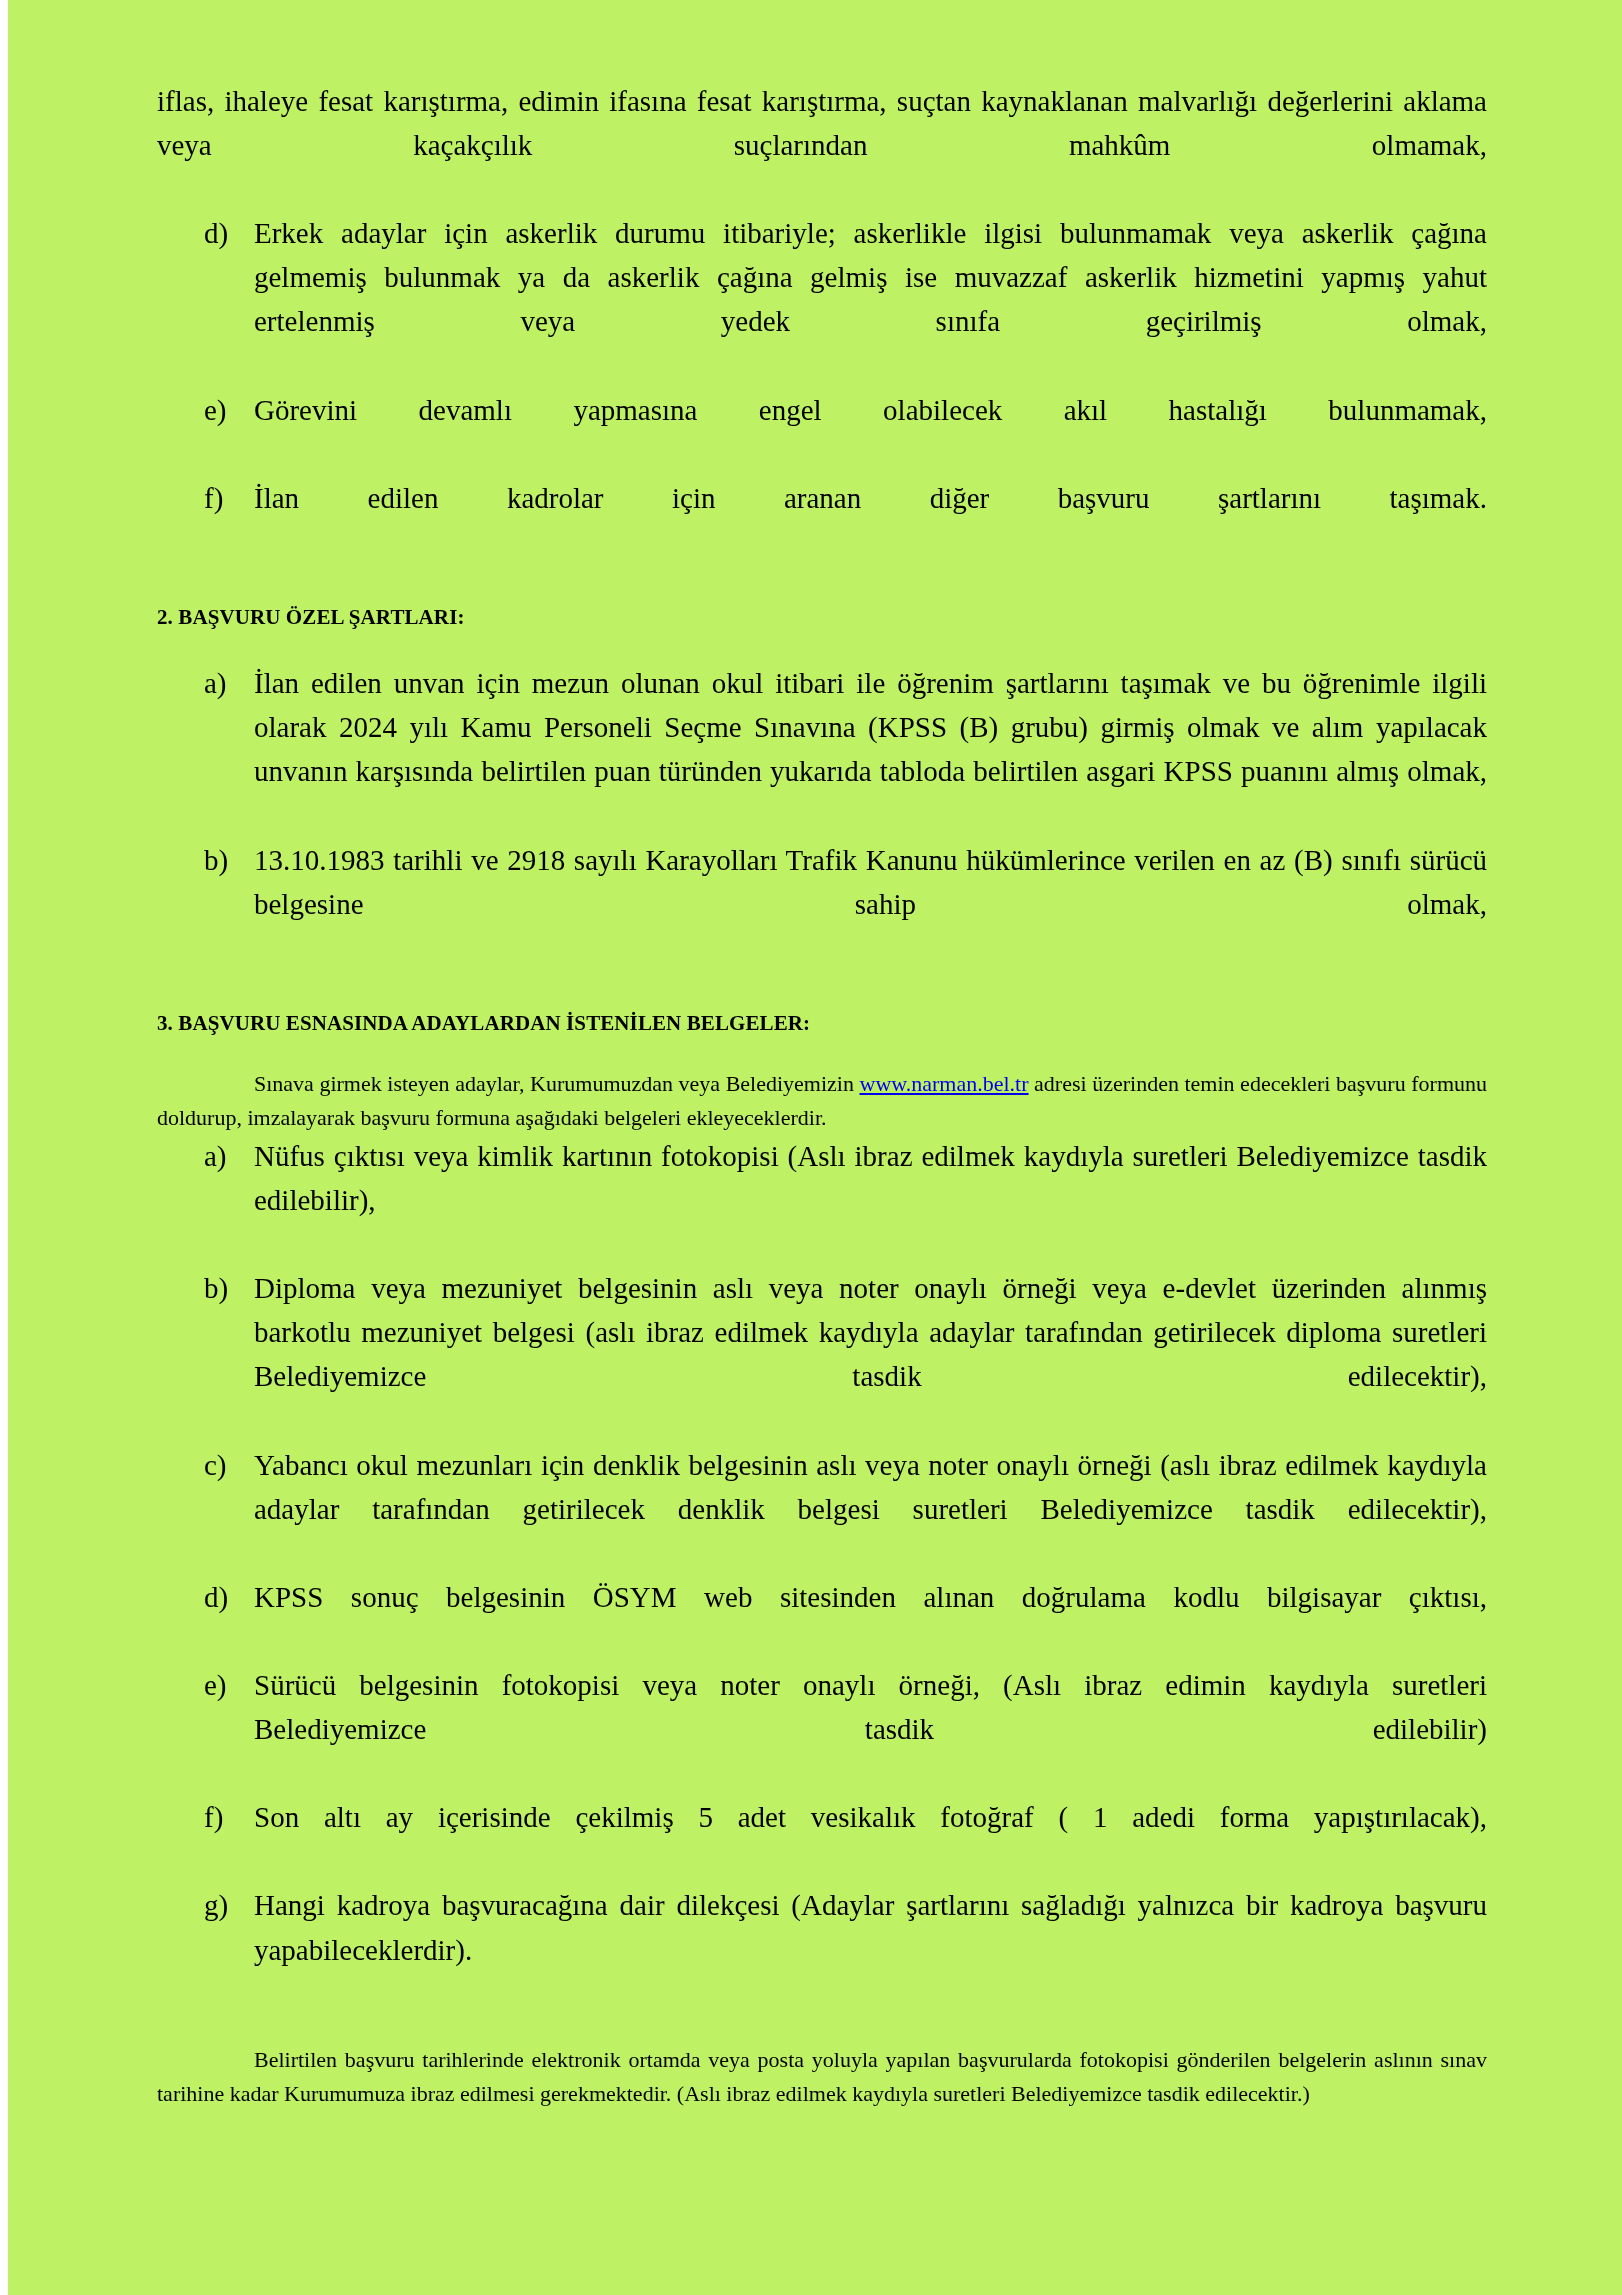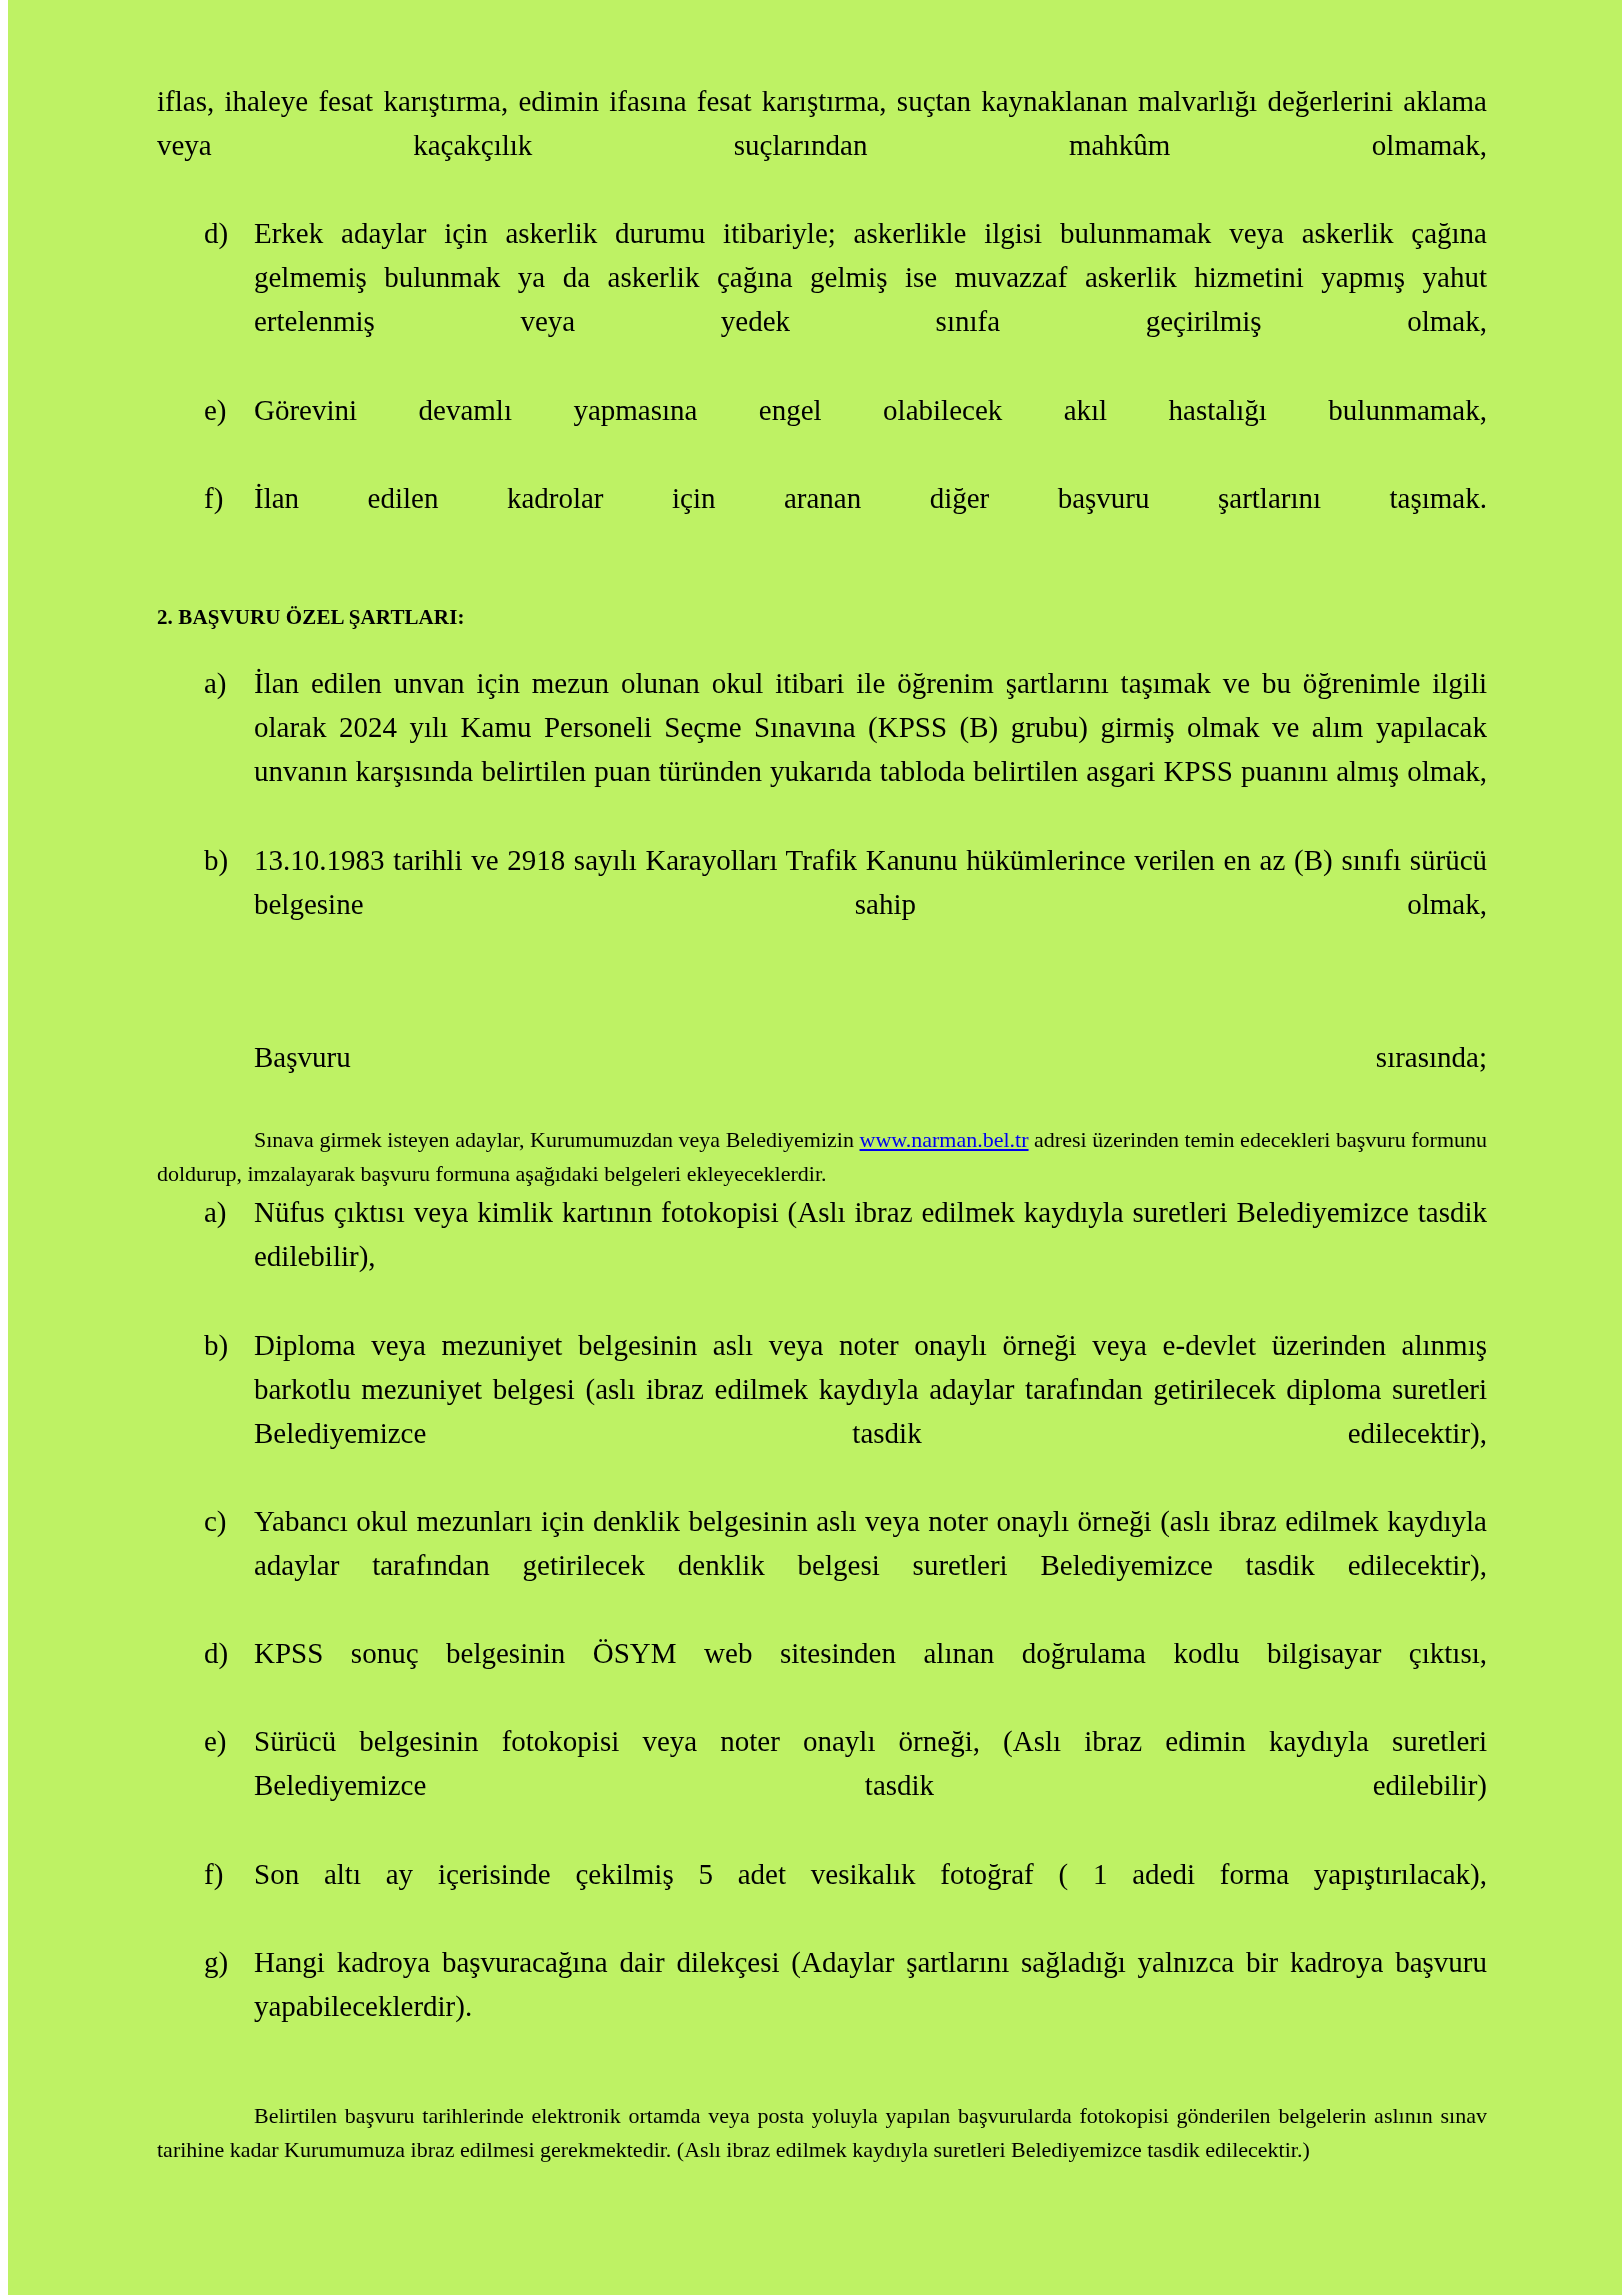--- a/index.html
+++ b/index.html
@@ -134,24 +134,24 @@
         <span class="li-text">İlan edilen unvan için mezun olunan okul itibari ile öğrenim şartlarını taşımak ve bu öğrenimle ilgili olarak 2024 yılı Kamu Personeli Seçme Sınavına (KPSS (B) grubu) girmiş olmak ve alım yapılacak unvanın karşısında belirtilen puan türünden yukarıda tabloda belirtilen asgari KPSS puanını almış olmak,</span>
       </li>
       <li>
         <span class="marker">b)</span>
         <span class="li-text">13.10.1983 tarihli ve 2918 sayılı Karayolları Trafik Kanunu hükümlerince verilen en az (B) sınıfı sürücü belgesine sahip olmak,</span>
       </li>
     </ol>
 
     <div class="sp-lg"></div>
 
+    <h2 class="heading">3. BAŞVURU ESNASINDA ADAYLARDAN İSTENİLEN BELGELER:</h2>
 
     <div class="sp-md"></div>
 
-    <p class="para para-indent">Başvuru sırasında;</p>
 
     <p class="para-flow">
       <span style="display:inline-block;width:97px;"></span><span>Sınava girmek isteyen adaylar, Kurumumuzdan veya Belediyemizin </span><a class="doclink" href="#">www.narman.bel.tr</a><span> adresi üzerinden temin edecekleri başvuru formunu doldurup, imzalayarak başvuru formuna aşağıdaki belgeleri ekleyeceklerdir.</span>
     </p>
 
     <ol class="alpha-list">
       <li>
         <span class="marker">a)</span>
         <span class="li-text">Nüfus çıktısı veya kimlik kartının fotokopisi (Aslı ibraz edilmek kaydıyla suretleri Belediyemizce tasdik edilebilir),</span>
       </li>

